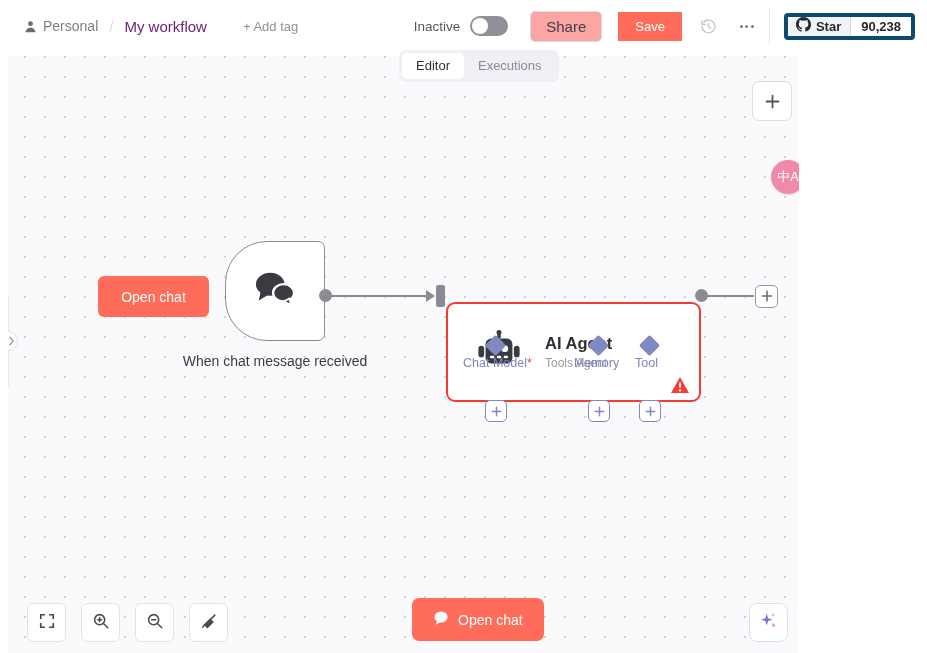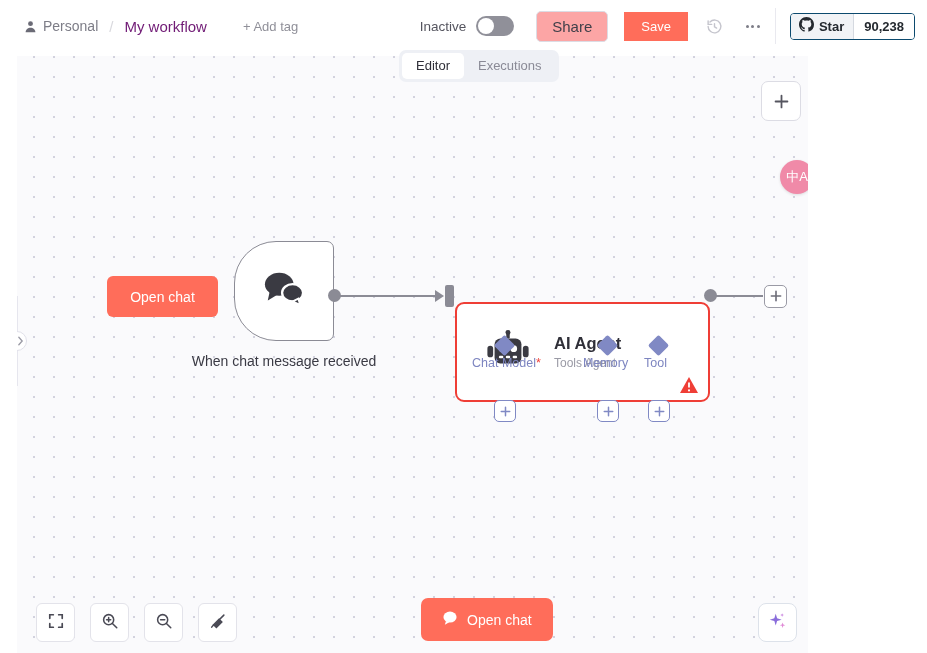--- a/index.html
+++ b/index.html
@@ -61,21 +61,21 @@
     display: flex; align-items: center; justify-content: center;
     cursor: pointer; color: #c5c5cd;
   }
   .dots { margin-left: 10px; width: 28px; height: 28px; display:flex; align-items:center; justify-content:center; cursor:pointer; }
   .dots span { display:block; width:3px; height:3px; border-radius:50%; background:#7d7d87; margin:0 1.2px; }
   .dots-wrap { display: flex; }
   .hdr-divider { width: 1px; height: 36px; background: #e9e9ef; margin: 0 14px 0 8px; align-self: center; }
 
   .gh-star {
     display: flex; align-items: stretch; height: 27px;
-    border-radius: 4px; overflow: hidden; border: 1px solid #0c4a6e;
+    border-radius: 4px; overflow: hidden; border: 4px solid #0c4a6e;
     font-size: 13px; cursor: pointer; margin-right: 0px; justify-content: center;
   }
   .gh-star .seg-a {
     display: flex; align-items: center; gap: 5px;
     background: #f1f3f6; padding: 0 9px 0 8px; color: #24292f; font-weight: bold;
   }
   .gh-star .seg-b {
     display: flex; align-items: center; background: #ffffff;
     padding: 0 10px; color: #24292f; font-weight: bold;
     border-left: 1px solid #d5d9e0;
@@ -87,21 +87,21 @@
     display: flex; background: #eef0f5; border-radius: 7px; padding: 3px;
   }
   .tab {
     font-size: 13px; padding: 5px 14px; border-radius: 5px;
     cursor: pointer; color: #8a8a96; line-height: 1.2;
   }
   .tab.active { background: #ffffff; color: #2f2f38; }
 
   
   .canvas {
-    position: absolute; top: 56px; left: 17px; width: 791px; height: 597px;
+    position: absolute; top: 56px; left: 8px; width: 791px; height: 597px;
     background-color: #fafafc;
     background-image: radial-gradient(circle, #d2d2de 1px, transparent 1.2px);
     background-size: 20px 20px;
     background-position: 7px 11px;
     overflow: hidden;
   }
 
   
   .panel-handle {
     position: absolute; left: -10px; top: 275px;

